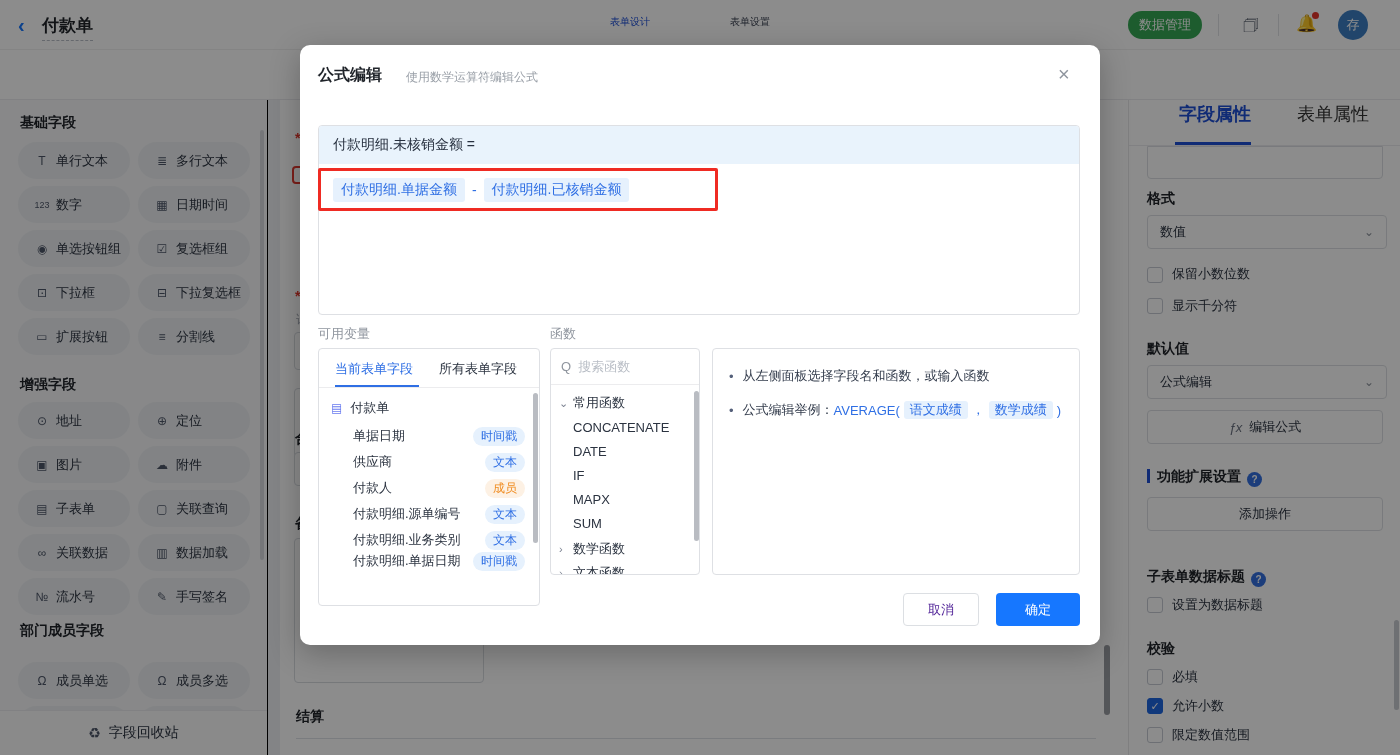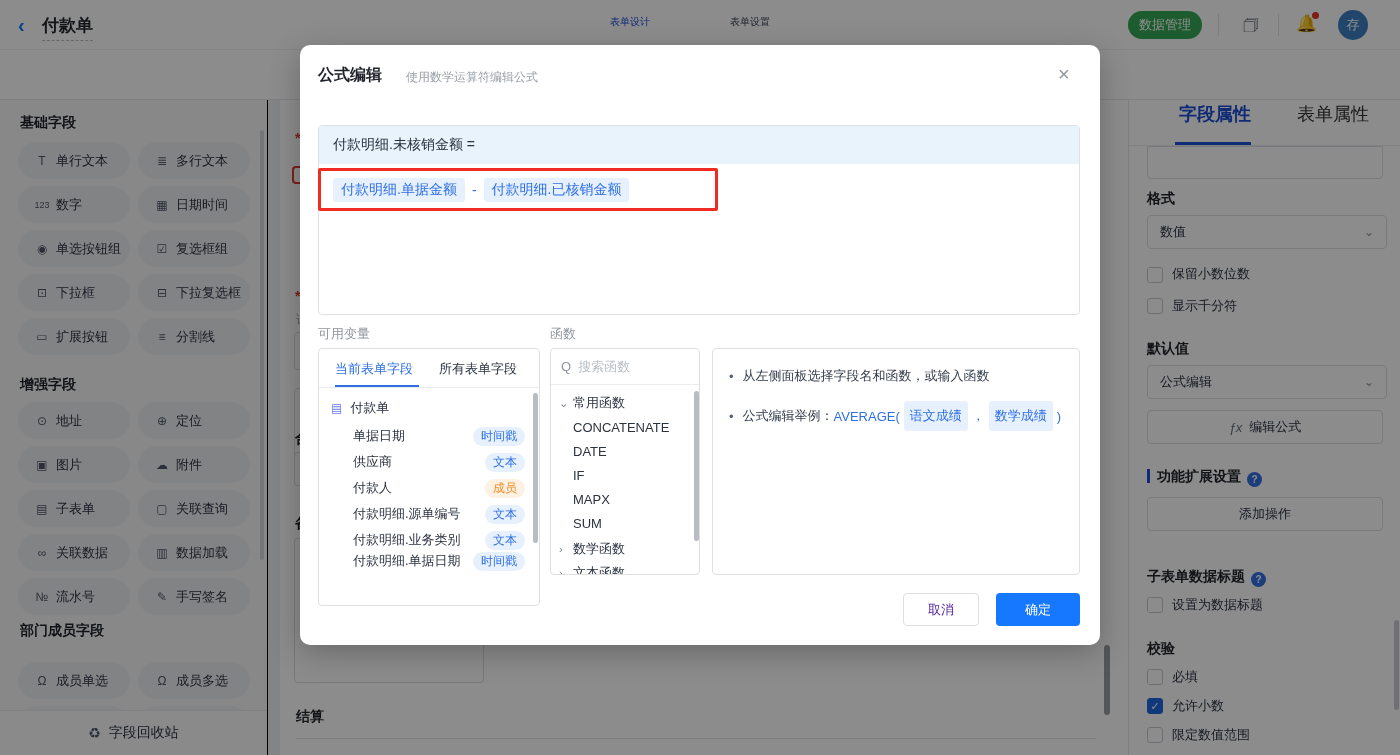--- a/index.html
+++ b/index.html
@@ -94,21 +94,21 @@
   .fn-search .mag { color:#8f959e; font-size:13px; margin-right:7px; }
   .fn-search .ph { color:#b8bdc5; font-size:13px; }
   .fn-row { left:0; width:150px; height:24px; display:flex; align-items:center; font-size:13px; color:#2b3340; }
   .fn-row .chev { width:14px; margin-left:8px; color:#7a8190; font-size:11px; }
   .fn-item { margin-left:22px; font-family:"Liberation Sans",sans-serif; }
   .fn-scroll { left:143px; top:42px; width:5px; height:150px; border-radius:3px; background:#b9bcc2; }
   #help-panel { left:412px; top:303px; width:368px; height:227px; border:1px solid #dee0e4; border-radius:4px; background:#fff; padding:18px 16px; font-size:13px; color:#333c4c; }
   .bullet { color:#55607a; margin-right:9px; }
   .help-line { margin-bottom:16px; display:flex; align-items:center; flex-wrap:wrap; }
   .hl-blue { color:#2f6fe4; }
-  .hl-chip { background:#e6f1fd; color:#2f6fe4; padding:6px 6px; border-radius:3px; margin:0 4px; }
+  .hl-chip { background:#e6f1fd; color:#2f6fe4; padding:0 6px; border-radius:3px; margin:0 4px; }
   .m-btn { top:548px; height:33px; border-radius:4px; font-size:13px; display:flex; align-items:center; justify-content:center; }
   #btn-cancel { left:603px; width:76px; border:1px solid #dcdfe3; background:#fff; color:#4c1d95; }
   #btn-ok { left:696px; width:84px; background:#1677ff; color:#fff; }
 </style>
 </head>
 <body>
 
 <div id="stage">
 
   <div id="topbar" class="abs">

